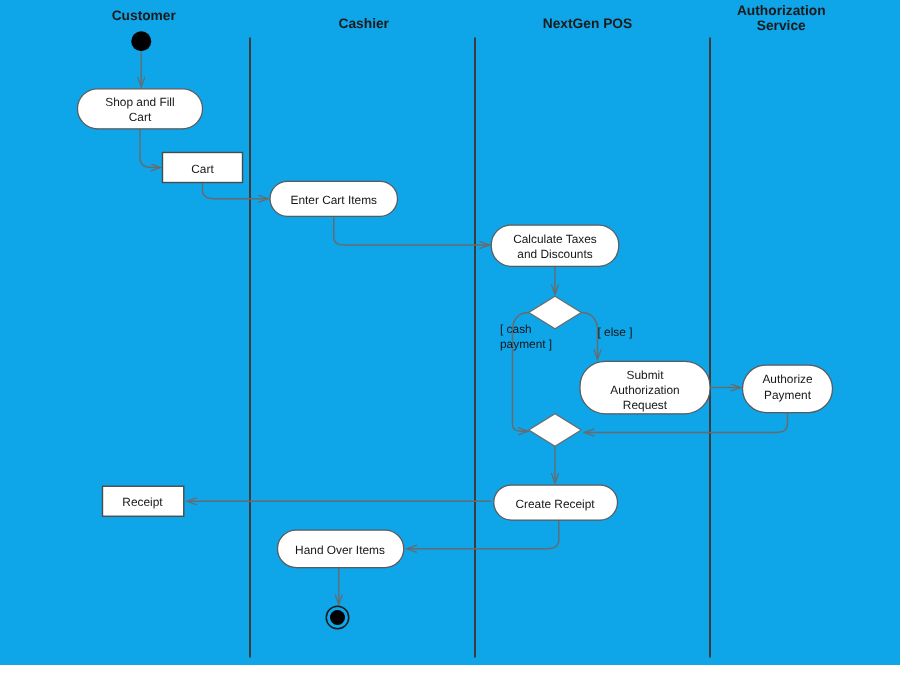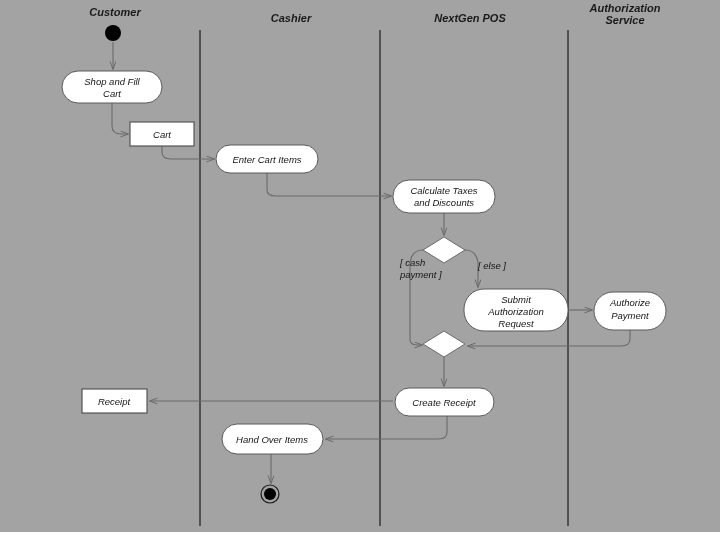--- a/index.html
+++ b/index.html
@@ -4,24 +4,23 @@
 <style>
   html, body {
     margin: 0;
     padding: 0;
     background: #ffffff;
   }
   #canvas {
     position: relative;
     width: 720px;
     height: 532px;
-    background: #a3a3a3;
+    background: #0ea5e9;
     font-family: "Liberation Sans", sans-serif;
     overflow: hidden;
-    font-style: italic;
   }
   svg.diagram {
     position: absolute;
     left: 0;
     top: 0;
     width: 720px;
     height: 540px;
   }
   .lane-title {
     font-size: 11px;

